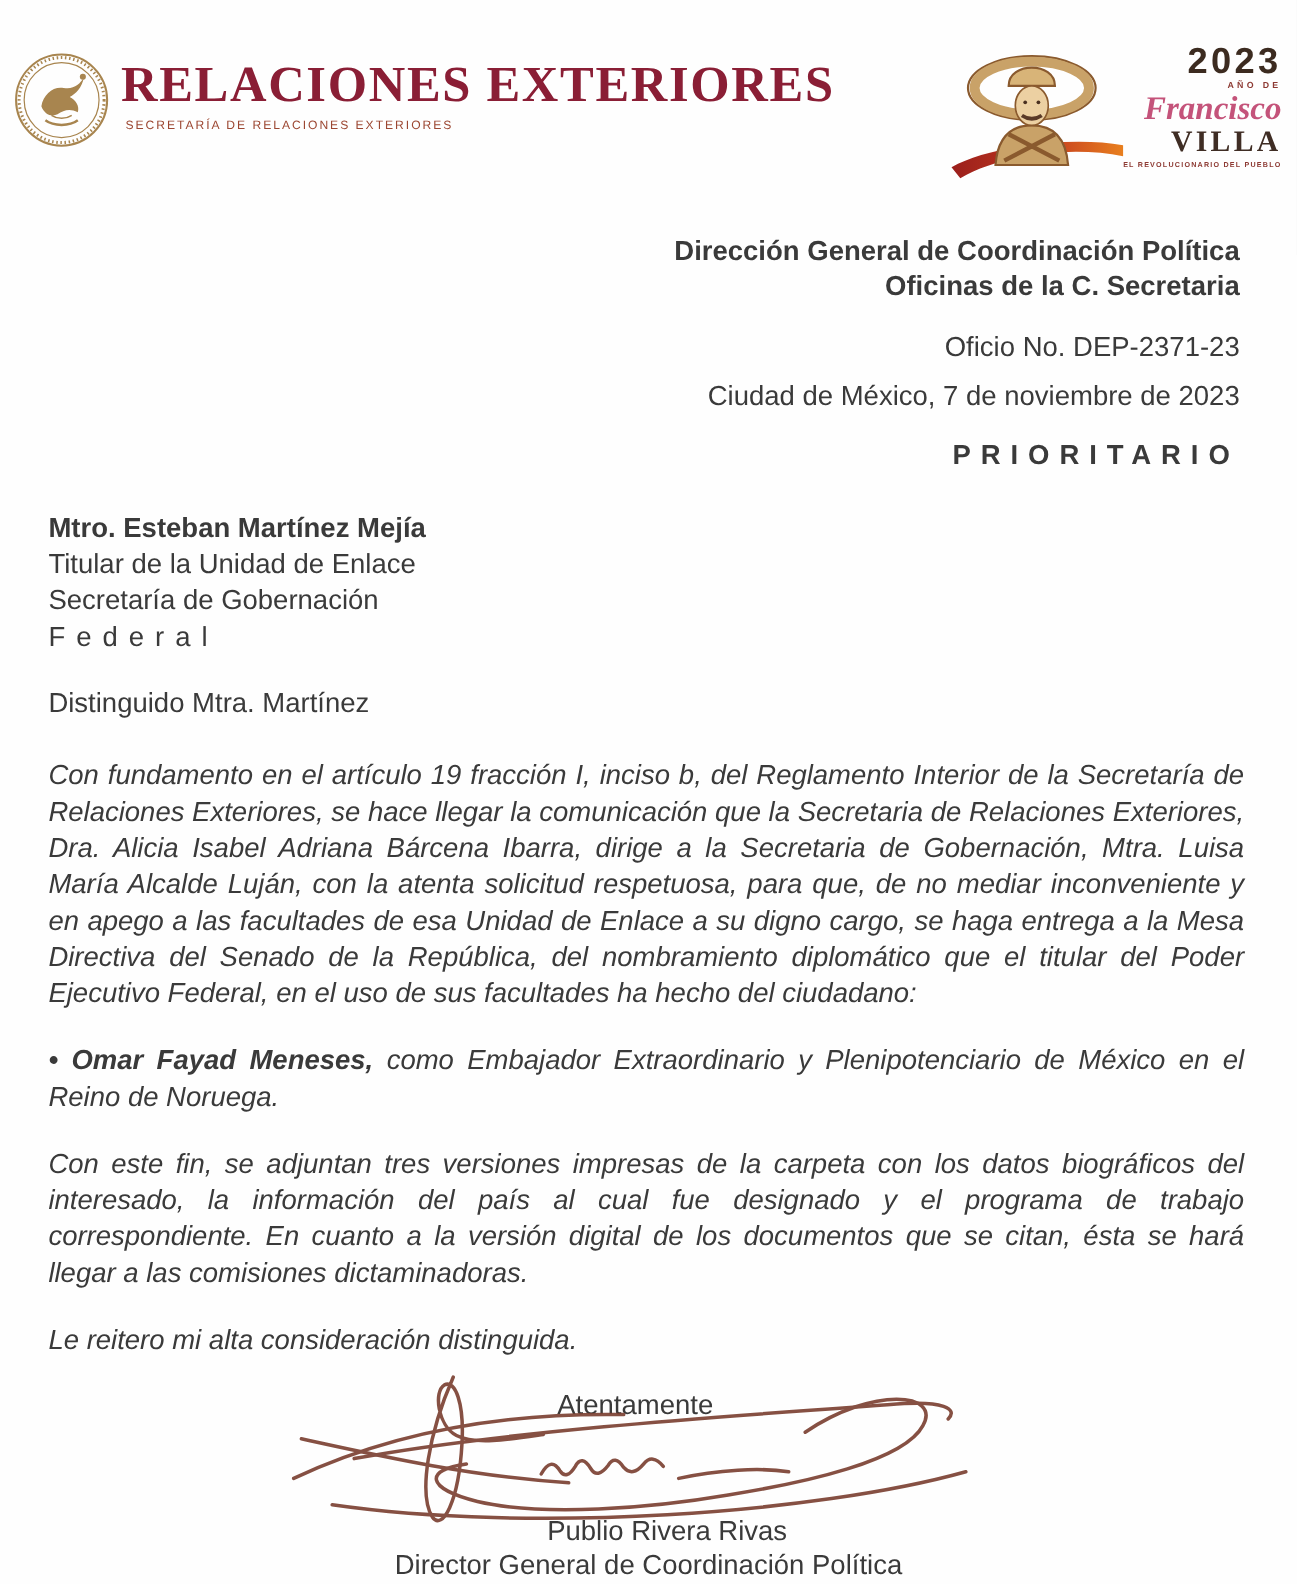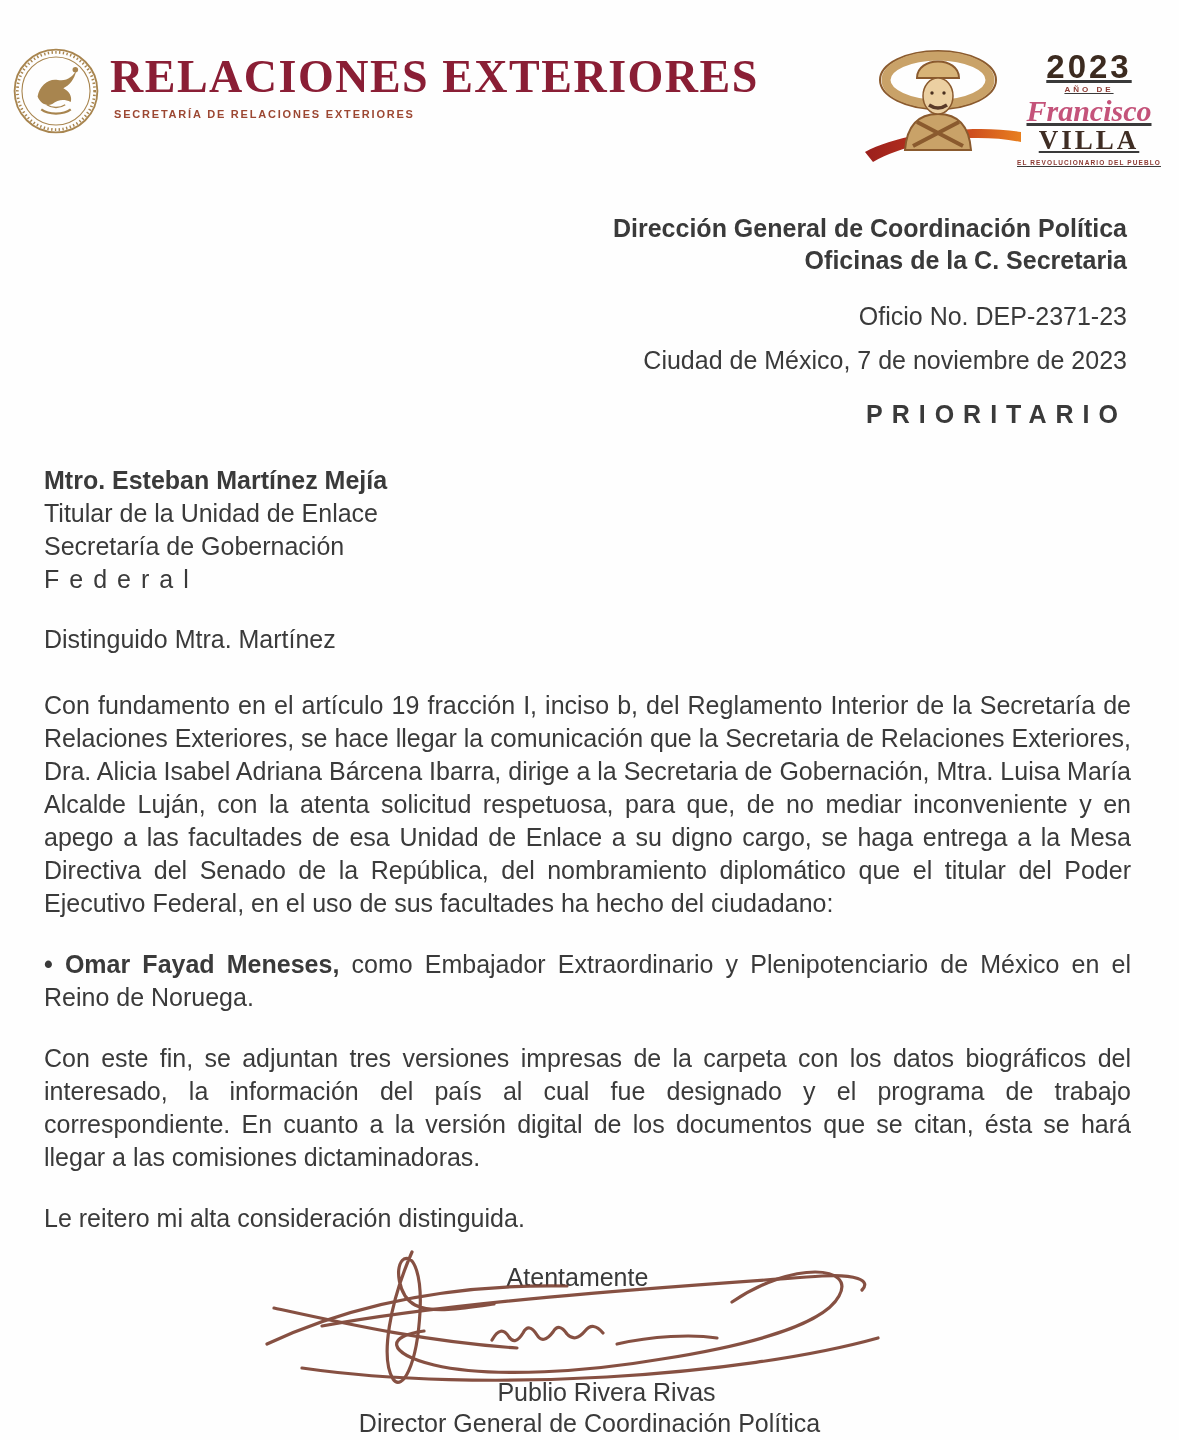--- a/index.html
+++ b/index.html
@@ -12,25 +12,25 @@
 
   
   .header { display:flex; justify-content:space-between; align-items:flex-start; padding:38px 14px 0 10px; }
   .brand { display:flex; align-items:flex-start; }
   .brand-text { margin-left:8px; padding-top:16px; }
   .brand-title {
     font-family:"Liberation Serif", serif; font-weight:700; font-size:46px;
     letter-spacing:1.5px; color:#8a1e35; line-height:1; white-space:nowrap;
   }
   .brand-subtitle {
-    margin:8px 0 0 4px; font-size:11px; font-weight:700;
+    margin:8px 0 0 4px; font-size:11px; font-weight:400;
     letter-spacing:1.8px; color:#9c4732; white-space:nowrap;
   }
   .villa { display:flex; align-items:flex-start; margin-top:0; }
-  .villa-text { text-align:center; margin-left:-10px; margin-top:12px; width:152px;text-decoration:underline; }
+  .villa-text { text-align:right; margin-left:-10px; margin-top:0; width:152px; }
   .villa-year { font-size:33px; font-weight:700; color:#3c2b20; letter-spacing:3px; line-height:1; }
   .villa-ano  { font-size:8px; font-weight:700; color:#8d3a33; letter-spacing:3px; margin-top:2px; }
   .villa-script {
     font-family:"Liberation Serif", serif; font-style:italic; font-weight:700;
     font-size:30px; color:#c4537a; line-height:1.1;
   }
   .villa-caps {
     font-family:"Liberation Serif", serif; font-weight:700; font-size:27px;
     color:#3f2d24; letter-spacing:3px; line-height:1;
   }
@@ -43,21 +43,21 @@
   .dateline { margin-top:12px; }
   .priority { margin-top:22px; font-weight:700; letter-spacing:9px; }
 
   
   .recipient { margin:34px 0 0 44px; font-size:25px; line-height:33px; }
   .presente { letter-spacing:10px; }
   .salutation { margin-top:27px; }
 
   
   .body-text { margin:33px 48px 0 44px; font-size:25px; line-height:33px; text-align:justify; }
-  .body-text p { margin:0 0 28px 0; }
+  .body-text p { margin:0 0 28px 0;font-style:italic; }
   .closing-line { text-align:left; }
   .atentamente { text-align:center; font-size:25px; margin-top:12px; transform:translateX(-12px); }
 
   
   .sig-svg  { position:absolute; left:262px; top:1246px; }
   .sig-names { position:absolute; left:0; width:100%; top:1377px; text-align:center; font-size:25px; line-height:31px; }
   .sig-name  { font-weight:400;padding-left:34px; }
 </style>
 </head>
 <body>

